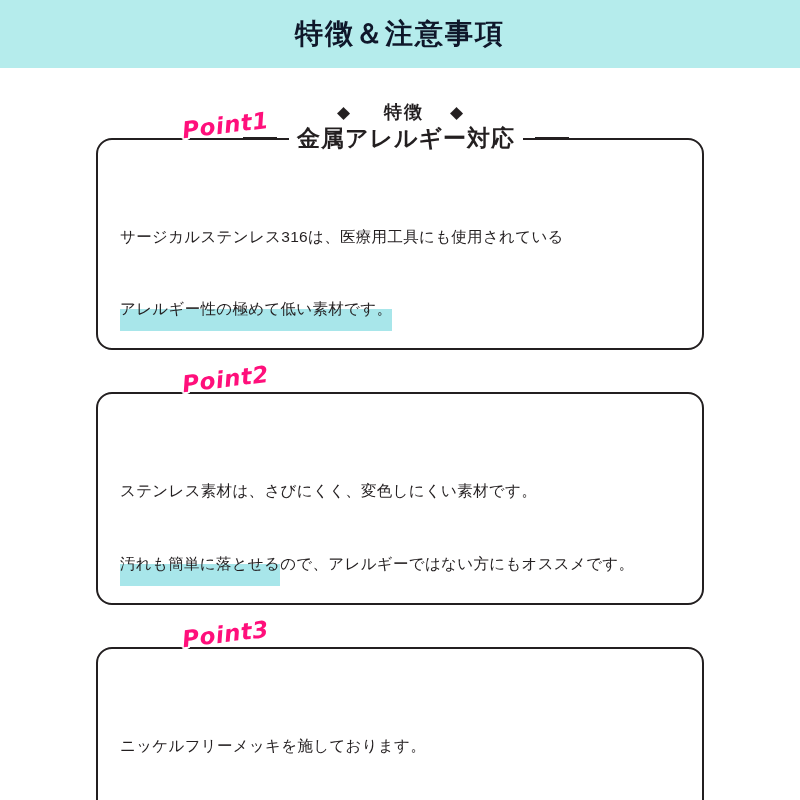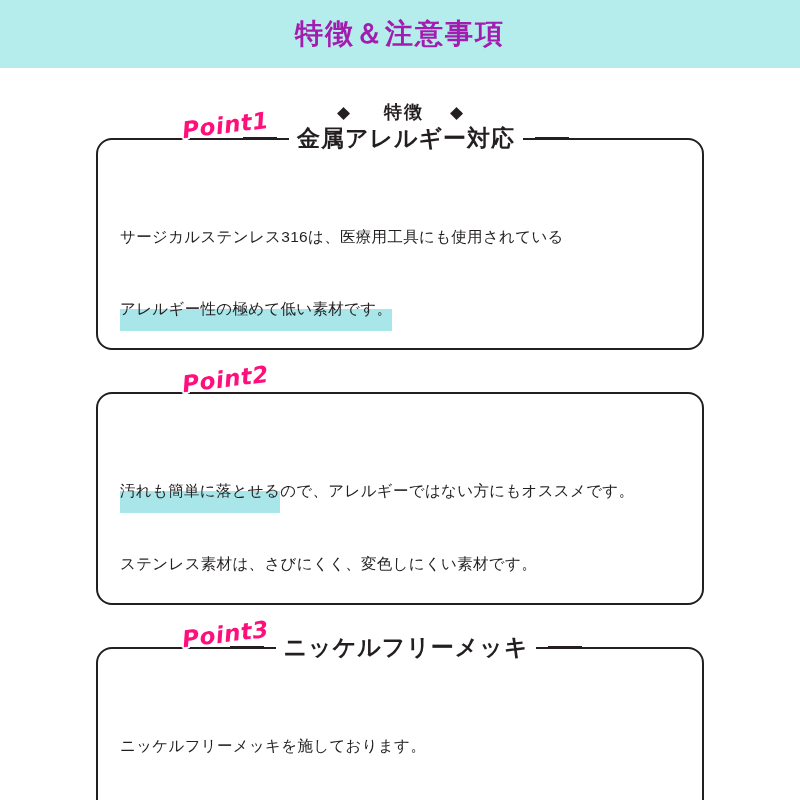--- a/index.html
+++ b/index.html
@@ -27,21 +27,21 @@
     height: 68px;
     background: #b5ecec;
     display: flex;
     align-items: center;
     justify-content: center;
   }
   .header-title {
     font-size: 28px;
     font-weight: bold;
     letter-spacing: 2px;
-    color: #a21caf;
+    color: #0f172a;
   }
 
   
   .section-label {
     margin-top: 32px;
     display: flex;
     align-items: center;
     justify-content: center;
     gap: 26px;
   }
@@ -166,36 +166,31 @@
         <div class="body-line">
           <span class="hl">アレルギー性の極めて低い素材です。</span>
         </div>
       </div>
     </div>
 
     <div class="point-block">
       <div class="point-badge">Point2</div>
       <div class="point-box box-2">
         <div class="body-line">
-          <span class="hl">汚れも簡単に落とせる</span><span>ので、アレルギーではない方にもオススメです。</span>
+          <span>ステンレス素材は、さびにくく、変色しにくい素材です。</span>
         </div>
         <div class="body-line">
-          <span>ステンレス素材は、さびにくく、変色しにくい素材です。</span>
+          <span class="hl">汚れも簡単に落とせる</span><span>ので、アレルギーではない方にもオススメです。</span>
         </div>
       </div>
     </div>
 
     <div class="point-block">
       <div class="point-badge">Point3</div>
       <div class="point-box box-3">
-        <div class="point-heading-wrap">
-          <span class="heading-rule"></span>
-          <span class="point-heading">ニッケルフリーメッキ</span>
-          <span class="heading-rule"></span>
-        </div>
         <div class="body-line">
           <span>ニッケルフリーメッキを施しております。</span>
         </div>
         <div class="body-line">
           <span>※個人差があります。</span>
         </div>
       </div>
     </div>
 
   </div>

